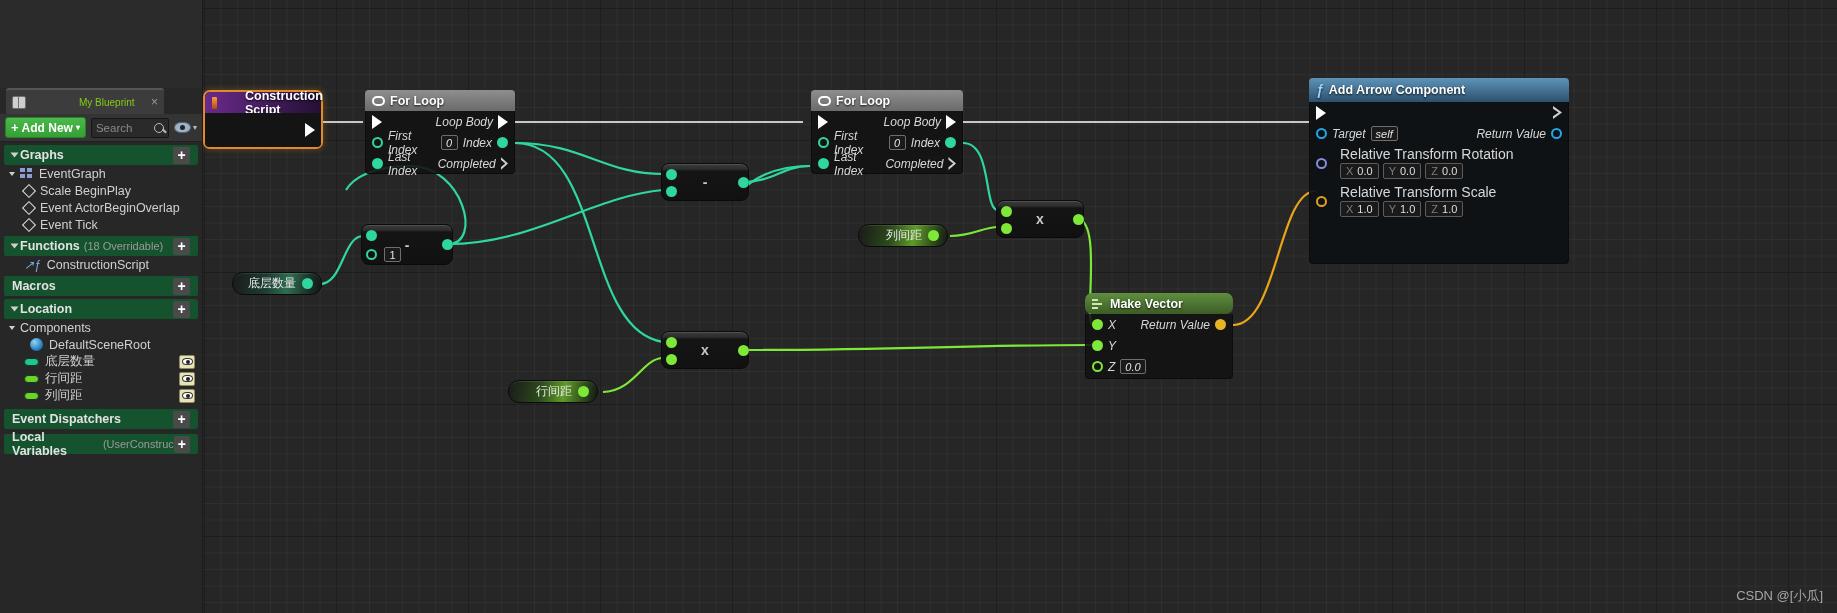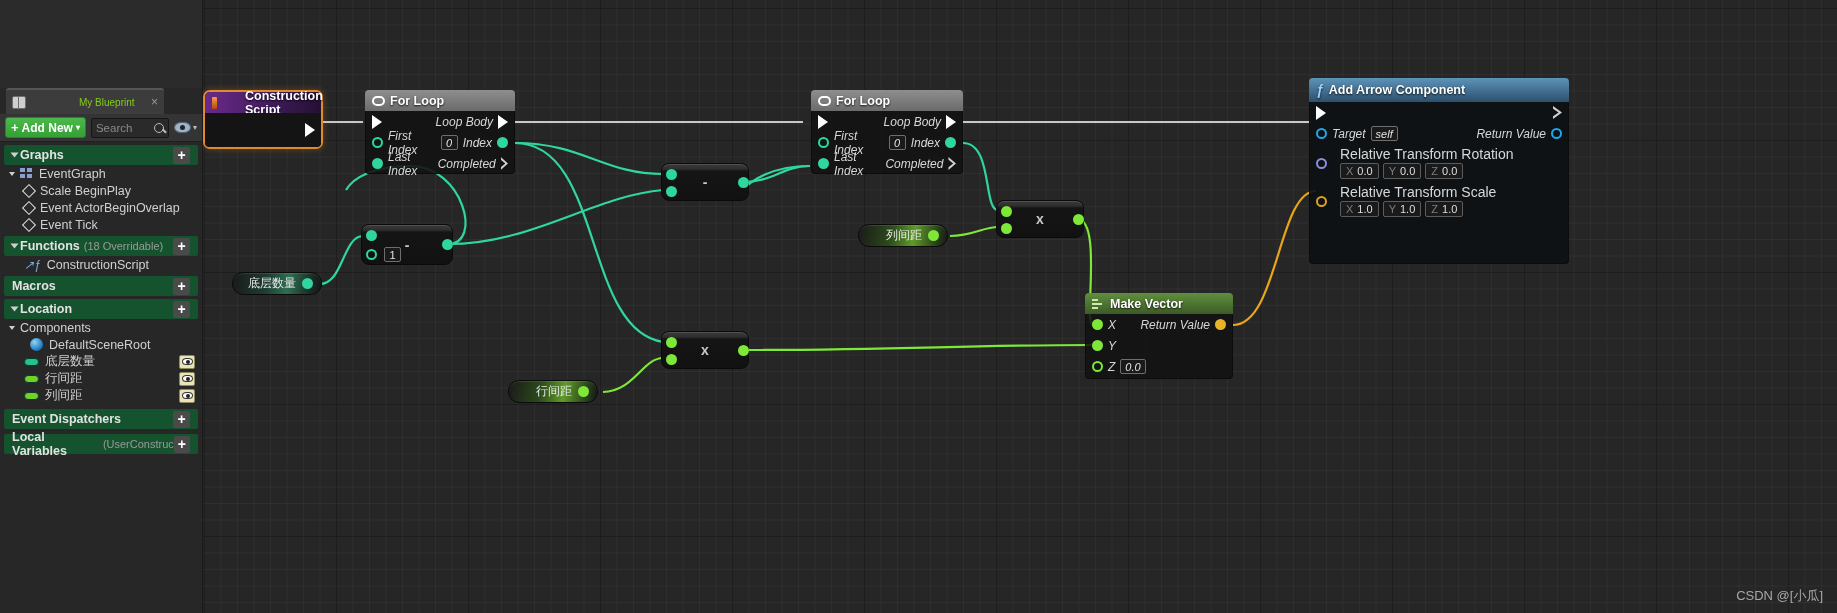--- a/index.html
+++ b/index.html
@@ -176,21 +176,21 @@
     box-shadow: 0 0 7px rgba(232,140,42,0.35);
     background: #121212;
   }
   .node-event .node-body { background: #141414; border: none; }
 
   
   .node-grey .node-title { background: linear-gradient(#8e8e8e, #6b6b6b); color: #fff; }
   
   .node-blue .node-title { background: linear-gradient(#5d93b8, #2c506e); }
   
-  .node-green .node-title { background: linear-gradient(#5f8f3e, #3c5c26); }
+  .node-green .node-title { background: linear-gradient(#5f8f3e, #3c5c26); border-radius: 7px; }
 
   .pinrow {
     display: flex; align-items: center; height: 21px;
     font-size: 12px; color: #d7d7d7; padding: 0 6px; gap: 5px; font-style: italic;
   }
   .pinrow.right { justify-content: flex-end; }
   .exec-filled {
     width: 0; height: 0;
     border-left: 10px solid #ffffff;
     border-top: 7px solid transparent; border-bottom: 7px solid transparent;

